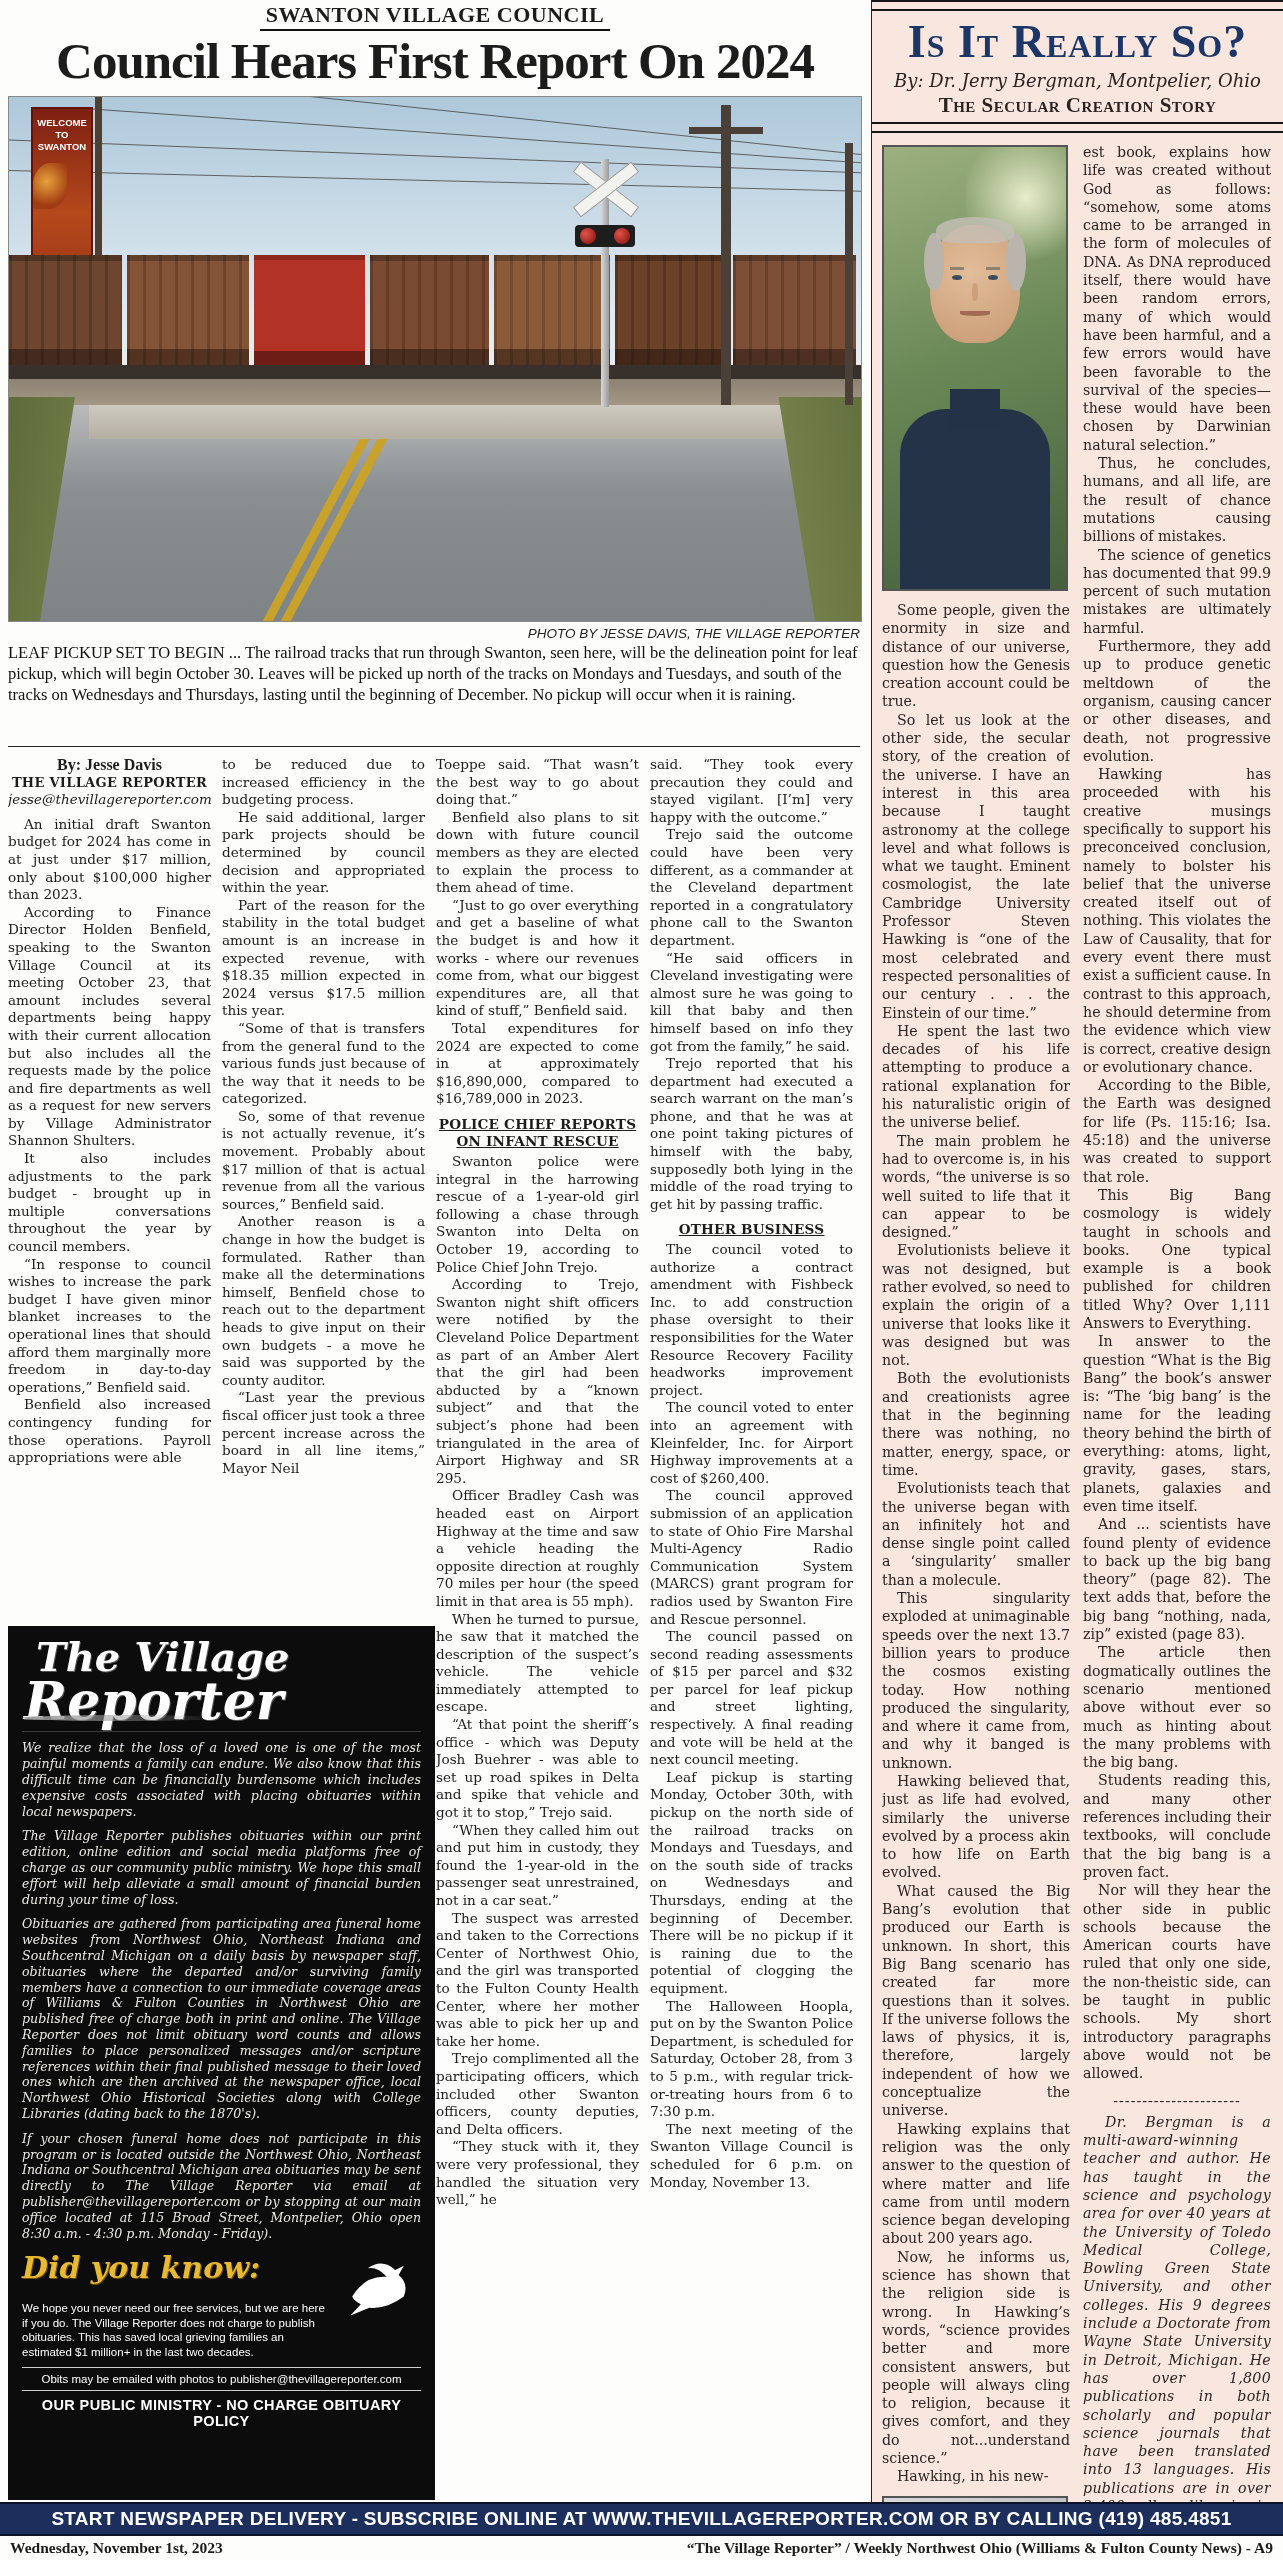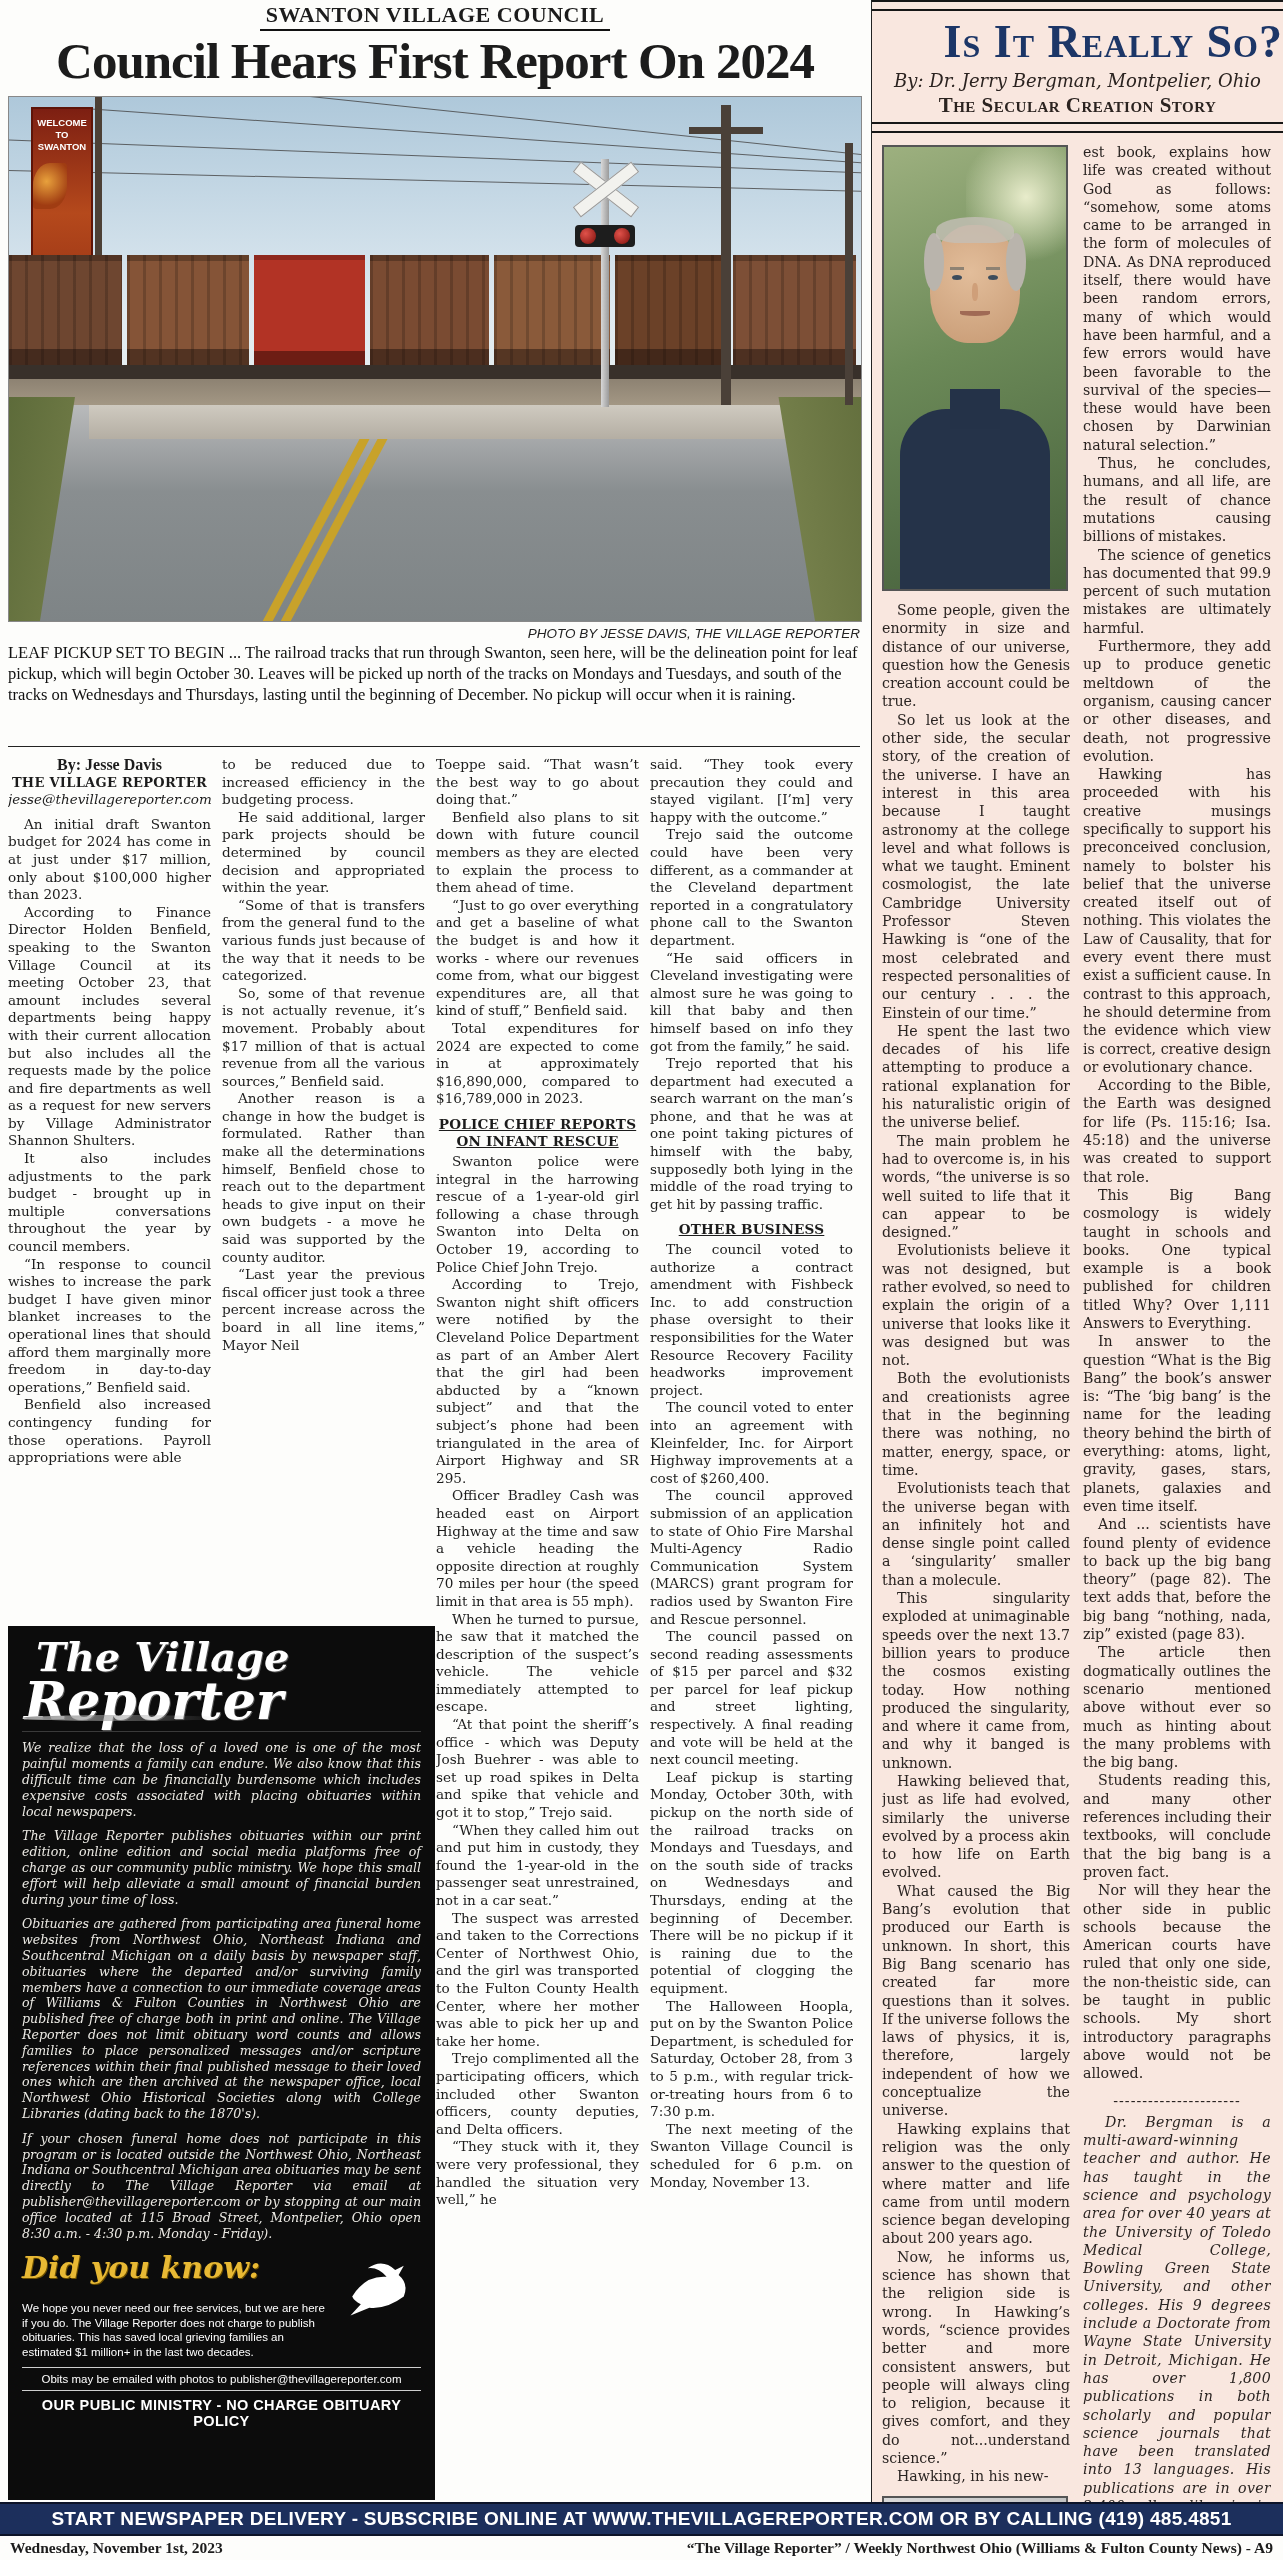--- a/index.html
+++ b/index.html
@@ -83,21 +83,21 @@
   .dyk-left{flex:1;}
   .dyk-title{font-family:"DejaVu Serif",serif;font-style:italic;font-weight:bold;font-size:30px;color:#e8b934;text-shadow:1px 1px 0 #6b4f00;margin:0 0 16px;}
   .dyk-text{font-family:"Liberation Sans",sans-serif;font-size:11.5px;line-height:14.5px;color:#fff;}
   .dove{width:86px;height:64px;margin:6px 0 0 6px;flex-shrink:0;}
   .ad-email{border-top:1px solid #cfcfcf;margin-top:8px;padding:5px 0;font-family:"Liberation Sans",sans-serif;font-size:11.5px;text-align:center;color:#fff;}
   .ad-footer{border-top:1px solid #cfcfcf;padding:6px 0 8px;text-align:center;font-family:"Liberation Sans",sans-serif;font-weight:bold;font-size:14.5px;letter-spacing:.4px;color:#fff;}
 
   
   .right-section{position:absolute;left:871px;top:0;width:412px;height:2502px;background:#f9e7df;border-left:1.5px solid #222;box-sizing:border-box;}
   .double-rule{height:7px;border-top:2.5px solid #161616;border-bottom:2.5px solid #161616;}
-  .op-title{font-family:"Liberation Serif",serif;font-weight:bold;font-variant:small-caps;font-size:46px;line-height:1.0;color:#1c3667;text-align:right;margin-top:8px;letter-spacing:1px;}
+  .op-title{font-family:"Liberation Serif",serif;font-weight:bold;font-variant:small-caps;font-size:46px;line-height:1.0;color:#1c3667;text-align:center;margin-top:8px;letter-spacing:1px;}
   .op-byline{font-style:italic;font-size:18px;text-align:center;color:#2b2320;margin-top:5px;}
   .op-subtitle{font-family:"Liberation Serif",serif;font-weight:bold;font-variant:small-caps;font-size:21px;text-align:center;color:#2b2320;margin-top:2px;letter-spacing:.5px;}
   .op-rule{margin-top:4px;}
   .op-columns{display:flex;gap:13px;padding:10px 10px 0;box-sizing:border-box;}
   .op-col{width:188px;height:2360px;font-size:14.2px;line-height:18.3px;text-align:justify;color:#2a2422;overflow:hidden;}
   .op-col p{margin:0;text-indent:15px;}
   .op-col p.ni{text-indent:0;}
   .op-col p.dashes{text-indent:0;text-align:center;letter-spacing:1px;margin:10px 0 2px;}
   .op-col p.bio{font-style:italic;text-indent:22px;letter-spacing:.3px;}
 
@@ -192,20 +192,21 @@
             <p>According to Finance Director Holden Benfield, speaking to the Swanton Village Council at its meeting October 23, that amount includes several departments being happy with their current allocation but also includes all the requests made by the police and fire departments as well as a request for new servers by Village Administrator Shannon Shulters.</p>
             <p>It also includes adjustments to the park budget - brought up in multiple conversations throughout the year by council members.</p>
             <p>“In response to council wishes to increase the park budget I have given minor blanket increases to the operational lines that should afford them marginally more freedom in day-to-day operations,” Benfield said.</p>
             <p>Benfield also increased contingency funding for those operations. Payroll appropriations were able</p>
           </div>
       </div>
       <div class="col col-short">
         <div>
             <p class="ni">to be reduced due to increased efficiency in the budgeting process.</p>
             <p>He said additional, larger park projects should be determined by council decision and appropriated within the year.</p>
+            <p>Part of the reason for the stability in the total budget amount is an increase in expected revenue, with $18.35 million expected in 2024 versus $17.5 million this year.</p>
             <p>“Some of that is transfers from the general fund to the various funds just because of the way that it needs to be categorized.</p>
             <p>So, some of that revenue is not actually revenue, it’s movement. Probably about $17 million of that is actual revenue from all the various sources,” Benfield said.</p>
             <p>Another reason is a change in how the budget is formulated. Rather than make all the determinations himself, Benfield chose to reach out to the department heads to give input on their own budgets - a move he said was supported by the county auditor.</p>
             <p>“Last year the previous fiscal officer just took a three percent increase across the board in all line items,” Mayor Neil</p>
           </div>
       </div>
       <div class="col col-long">
         <div>
             <p class="ni">Toeppe said. “That wasn’t the best way to go about doing that.”</p>
             <p>Benfield also plans to sit down with future council members as they are elected to explain the process to them ahead of time.</p>

